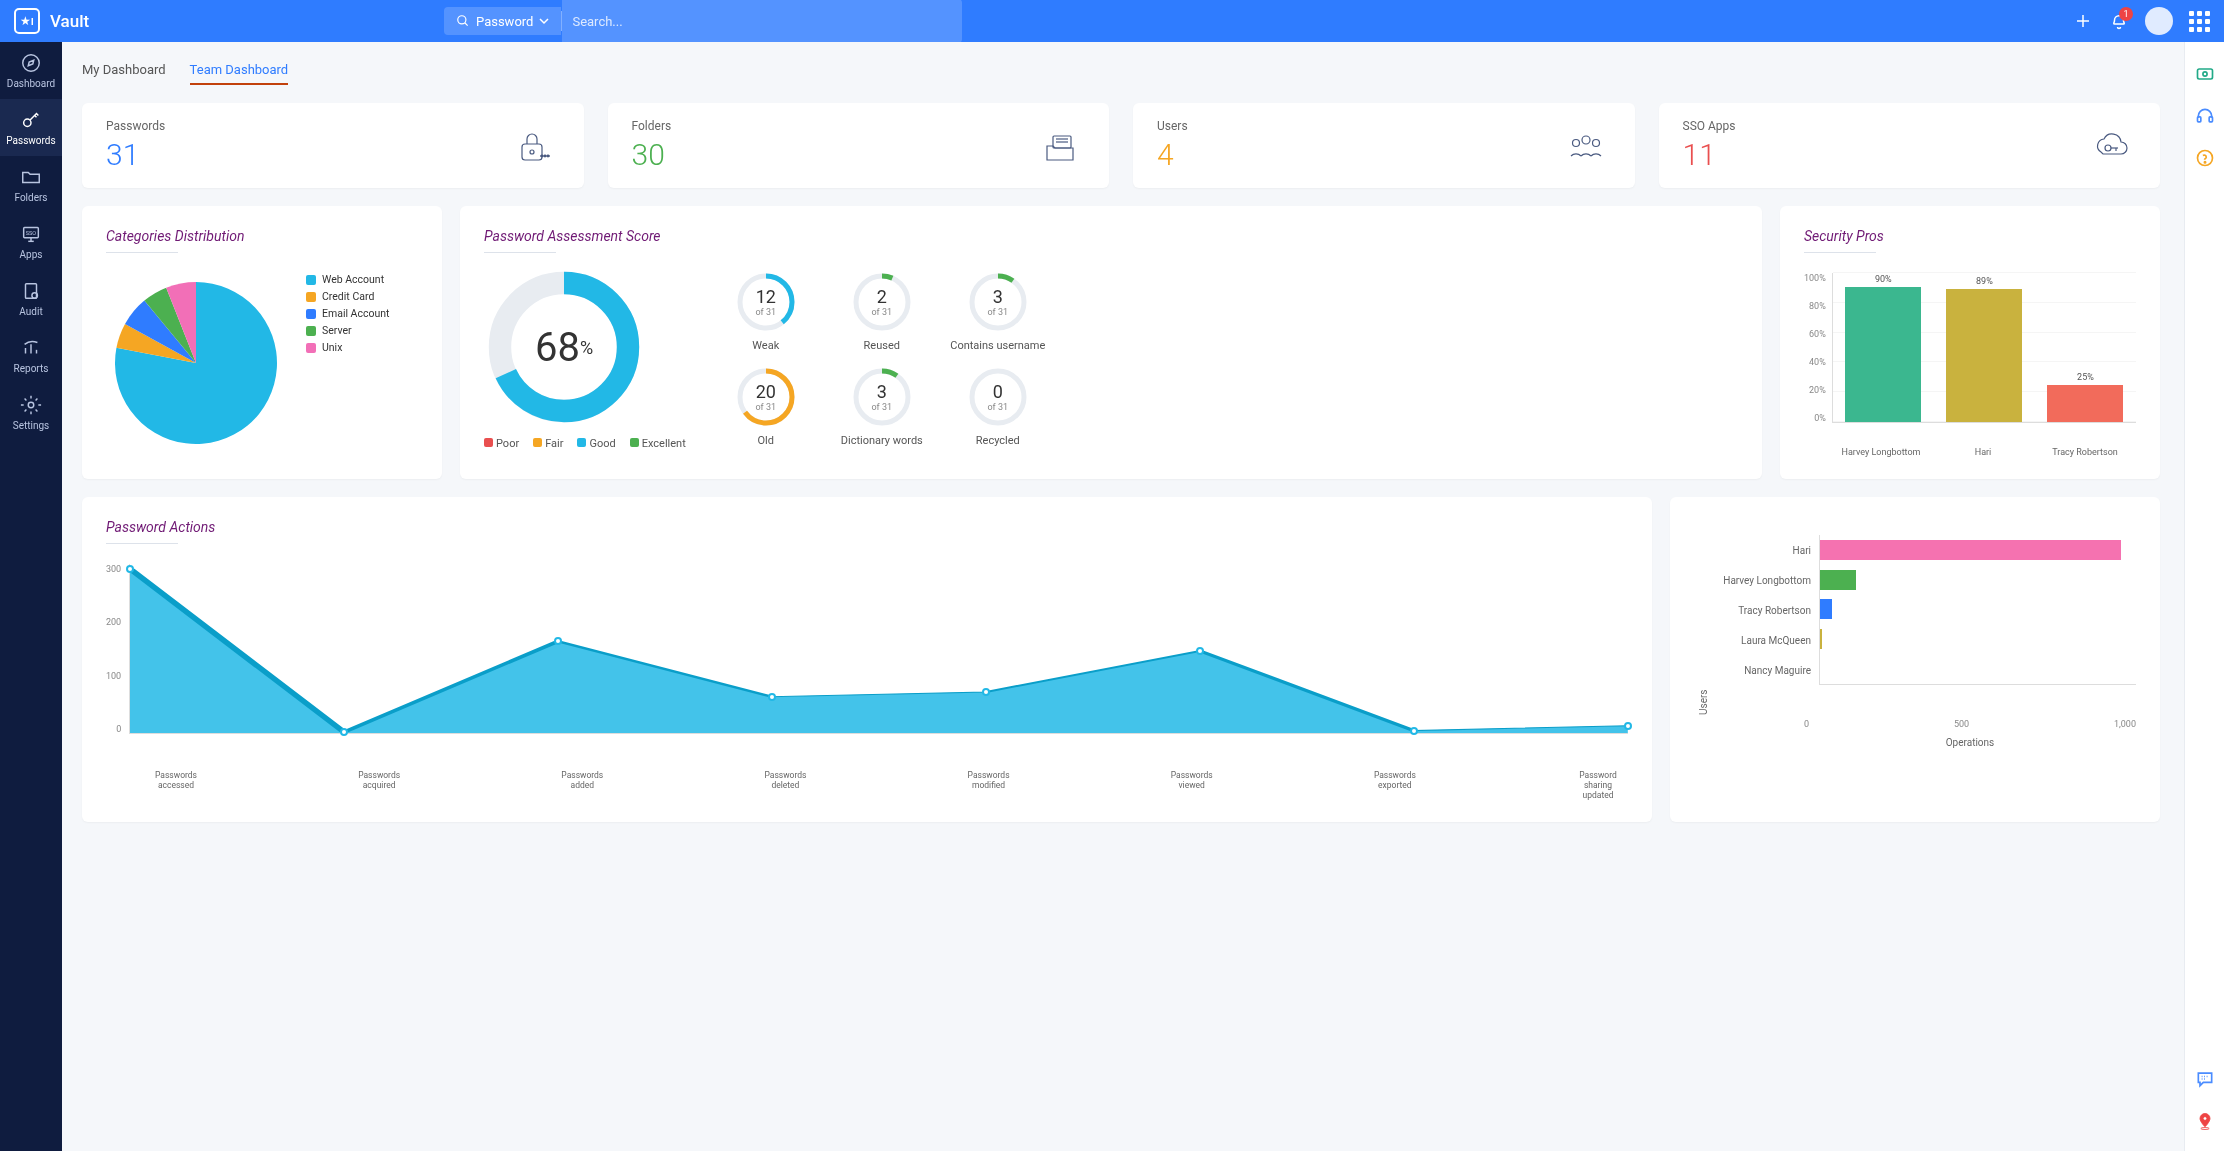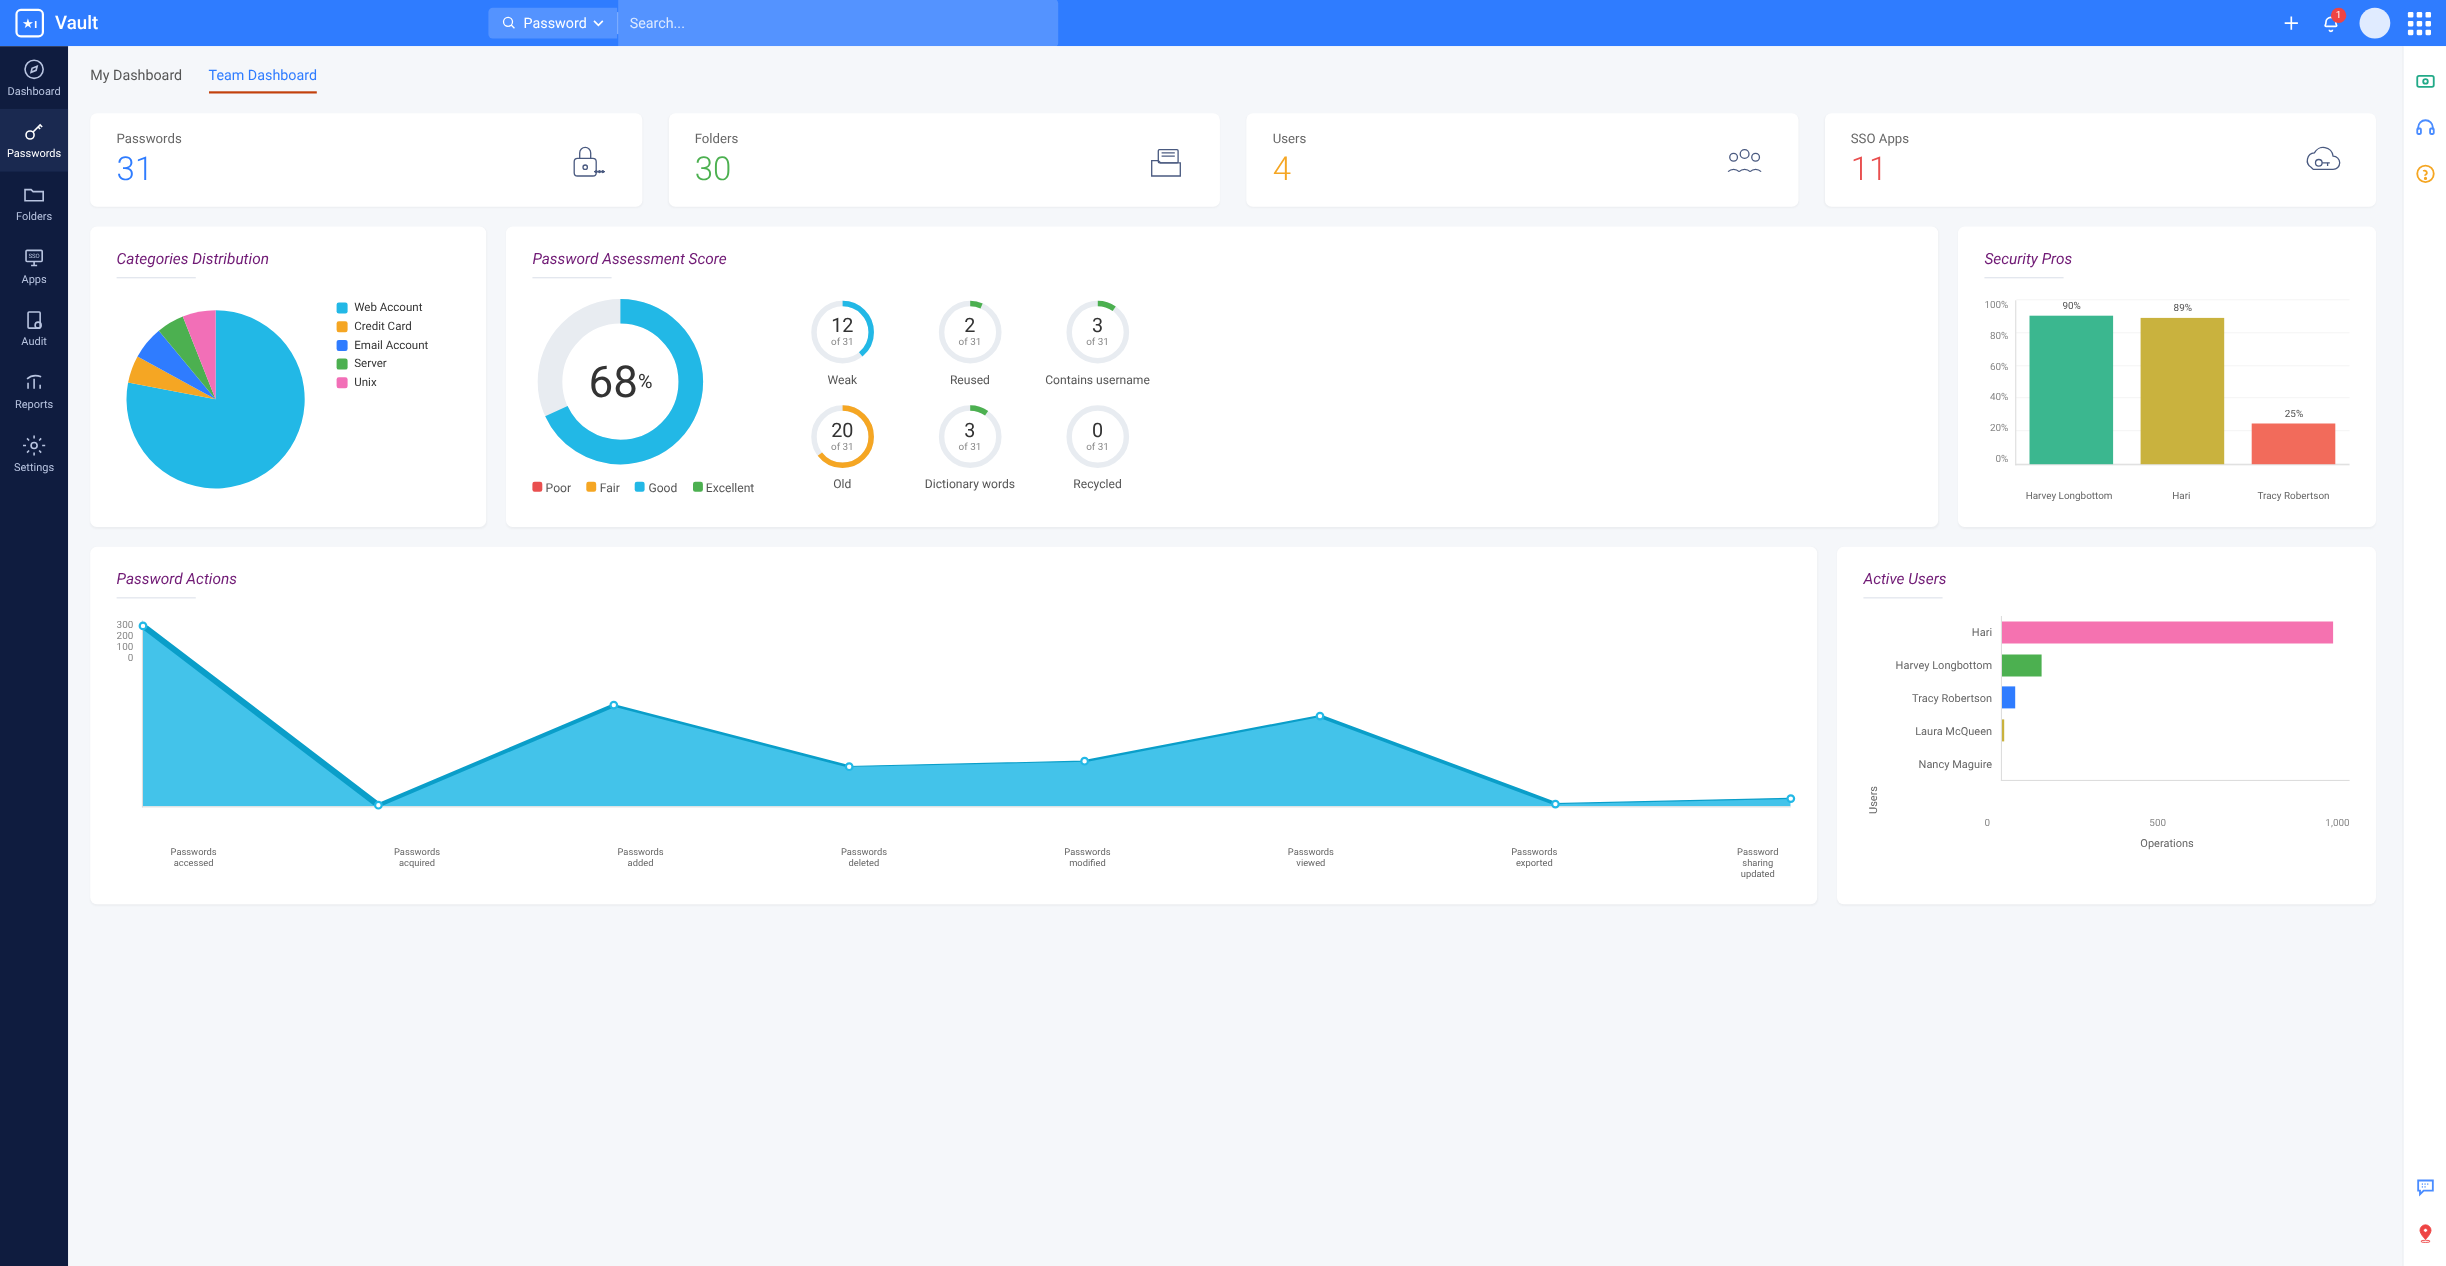--- a/index.html
+++ b/index.html
@@ -70,21 +70,21 @@
 .bar-rect { width:76px; }
 .bar-val { font-size:9px; color:#555; margin-bottom:3px; }
 .x-labels { display:flex; justify-content:space-around; font-size:9px; color:#666; margin-top:4px; margin-left:26px; }
 .x-labels span { width:80px; text-align:center; }
 
 .grid3 { display:flex; gap:18px; }
 .actions { flex:1; }
 .active-users { flex:0 0 490px; }
 
 .area-chart { margin-top:20px; height:200px; display:flex; }
-.area-y { display:flex; flex-direction:column; font-size:9px; color:#888; text-align:right; padding-right:8px; height:170px; }
+.area-y { display:flex; flex-direction:column; justify-content:space-between; font-size:9px; color:#888; text-align:right; padding-right:8px; height:170px; }
 .area-plot { flex:1; height:170px; border-left:1px solid #ddd; border-bottom:1px solid #ddd; position:relative; }
 .area-x { display:flex; justify-content:space-between; font-size:8.5px; color:#666; margin-top:6px; margin-left:40px; }
 .area-x span { width:60px; text-align:center; }
 
 .hbar-chart { margin-top:16px; height:180px; display:flex; }
 .hbar-y { display:flex; flex-direction:column; justify-content:space-around; font-size:10px; color:#666; text-align:right; padding-right:8px; width:110px; height:150px; }
 .hbar-area { flex:1; height:150px; border-left:1px solid #ddd; border-bottom:1px solid #ddd; display:flex; flex-direction:column; justify-content:space-around; position:relative; }
 .hbar { height:20px; }
 .hbar-x { display:flex; justify-content:space-between; font-size:9px; color:#888; margin-left:110px; margin-top:4px; }
 .hbar-axis-lbl { text-align:center; font-size:10px; color:#666; margin-top:8px; margin-left:110px; }
@@ -448,21 +448,20 @@
             <span>Passwords<br>added</span>
             <span>Passwords<br>deleted</span>
             <span>Passwords<br>modified</span>
             <span>Passwords<br>viewed</span>
             <span>Passwords<br>exported</span>
             <span>Password<br>sharing<br>updated</span>
           </div>
       </div>
 
       <div class="card active-users">
-        <div class="card-title">Active Users</div>
         <div class="hbar-chart">
           <div class="hbar-y-lbl">Users</div>
           <div class="hbar-y" id="au-y">
               <div>Hari</div>
               <div>Harvey Longbottom</div>
               <div>Tracy Robertson</div>
               <div>Laura McQueen</div>
               <div>Nancy Maguire</div>
             </div>
           <div class="hbar-area" id="au-bars">

